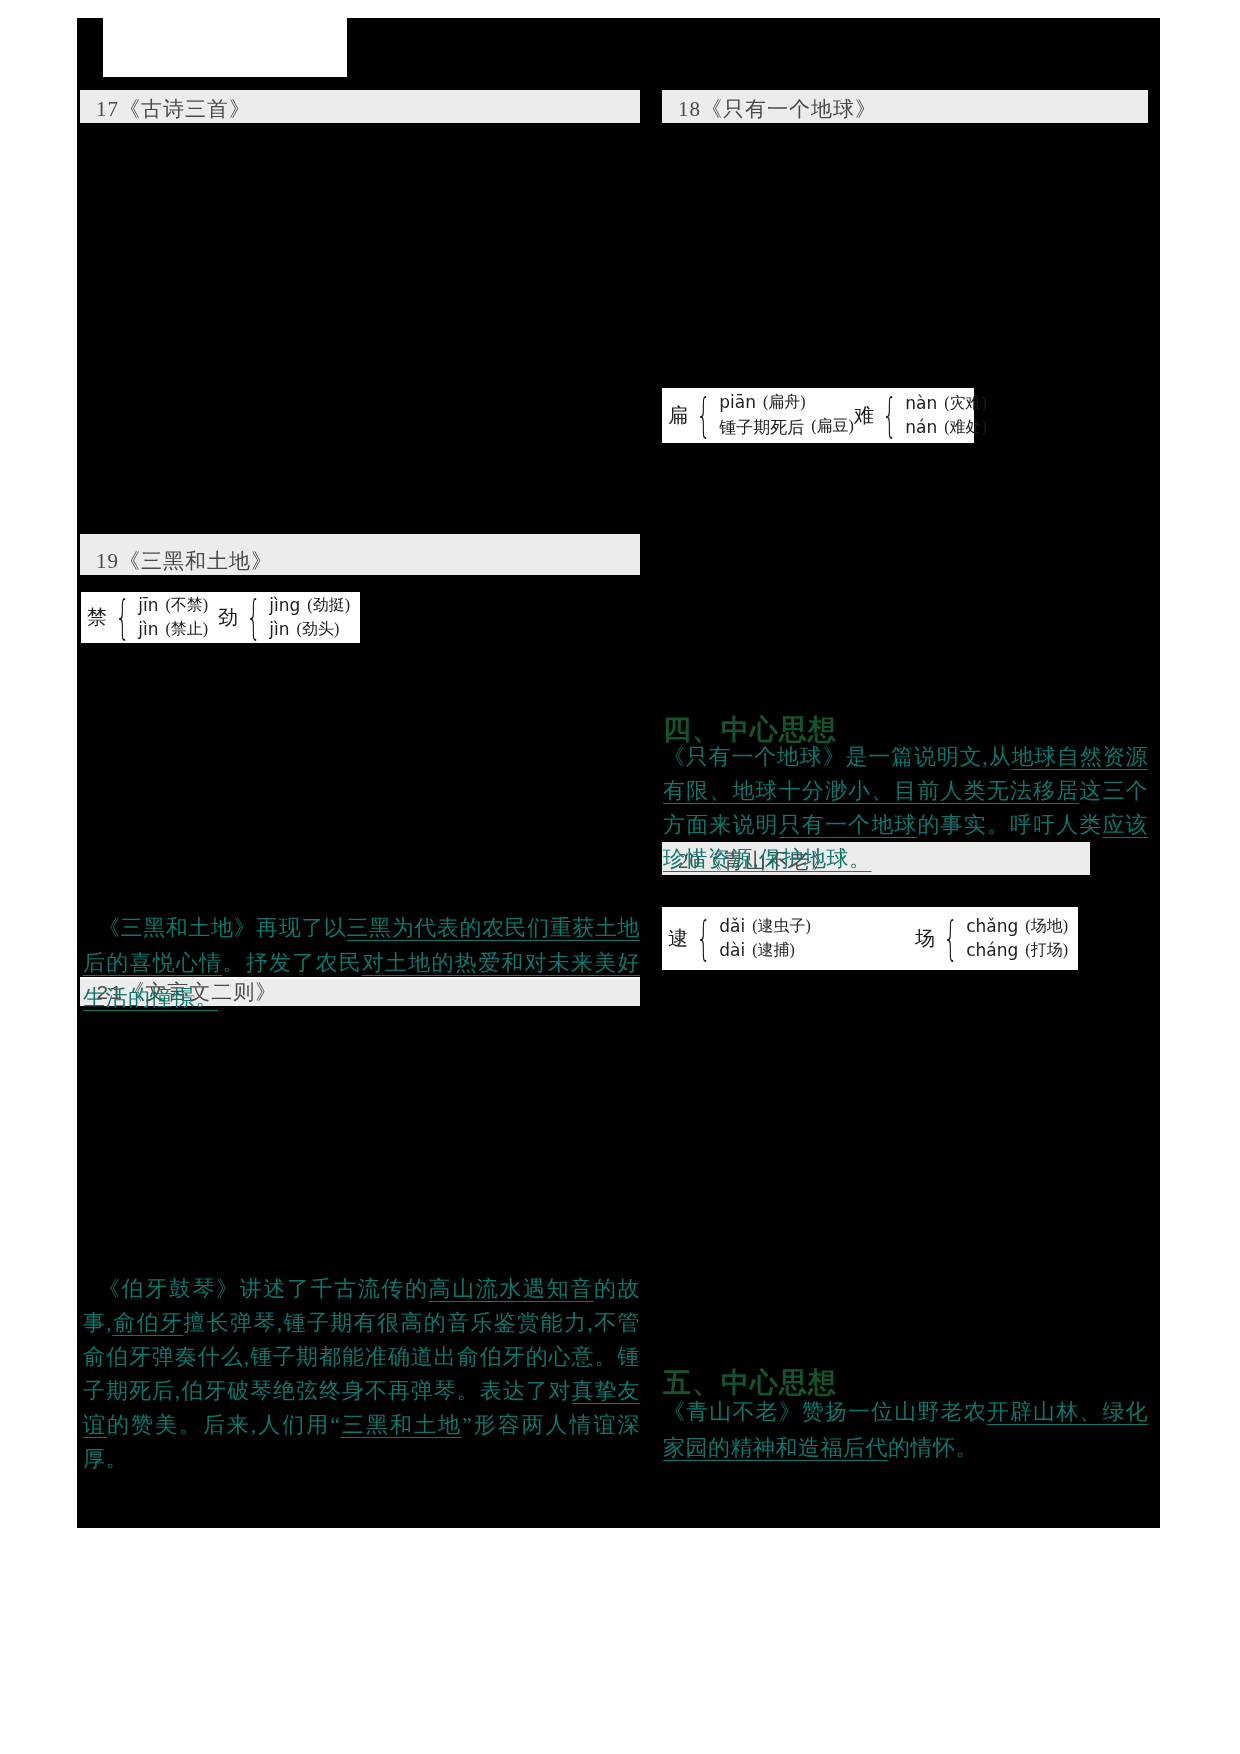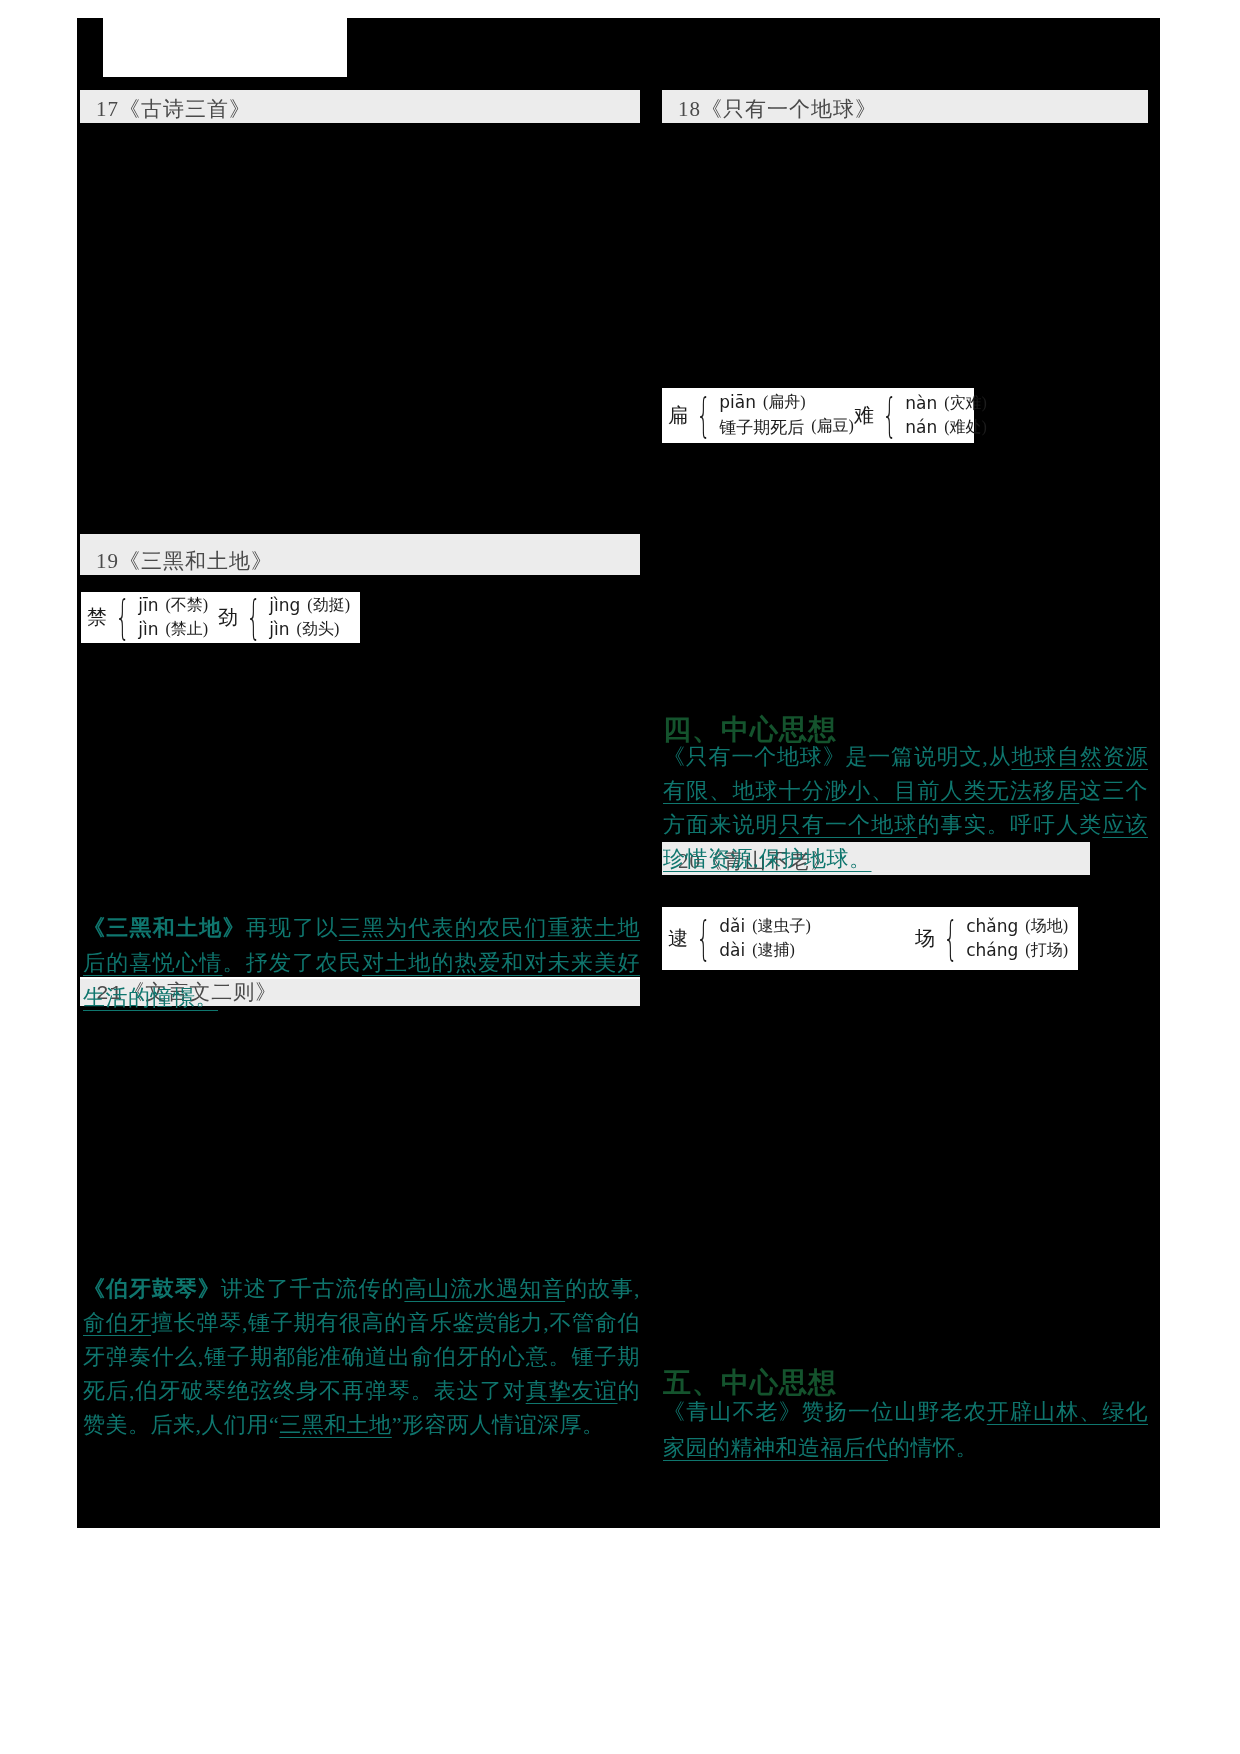--- a/index.html
+++ b/index.html
@@ -45,21 +45,21 @@
   }
   .preads { display:flex; flex-direction:column; gap:3px; }
   .pread { display:flex; gap:7px; align-items:flex-start; white-space:nowrap; }
   .py { font-family:"DejaVu Sans","Liberation Sans",sans-serif; font-size:17px; }
   .pex { font-size:16px; }
 
   .para {
     position:absolute; color:#0f766e; font-size:22px;
     text-align:justify; letter-spacing:0.5px;
   }
-  .para span.b { font-weight:bold; }
+  .para span.b { font-weight:normal;margin-left:15px; }
   .para span.u, .heading span.u {
     text-decoration:underline; text-underline-offset:5px;
     text-decoration-thickness:1px;
   }
   .para-diqiu    { left:663px; top:740px;  width:485px; line-height:34px; }
   .para-sanhei   { left:83px;  top:910px;  width:557px; line-height:35px; }
   .para-boya     { left:83px;  top:1272px; width:557px; line-height:34px; }
   .para-qingshan { left:663px; top:1394px; width:485px; line-height:36px; }
 
   .heading {

